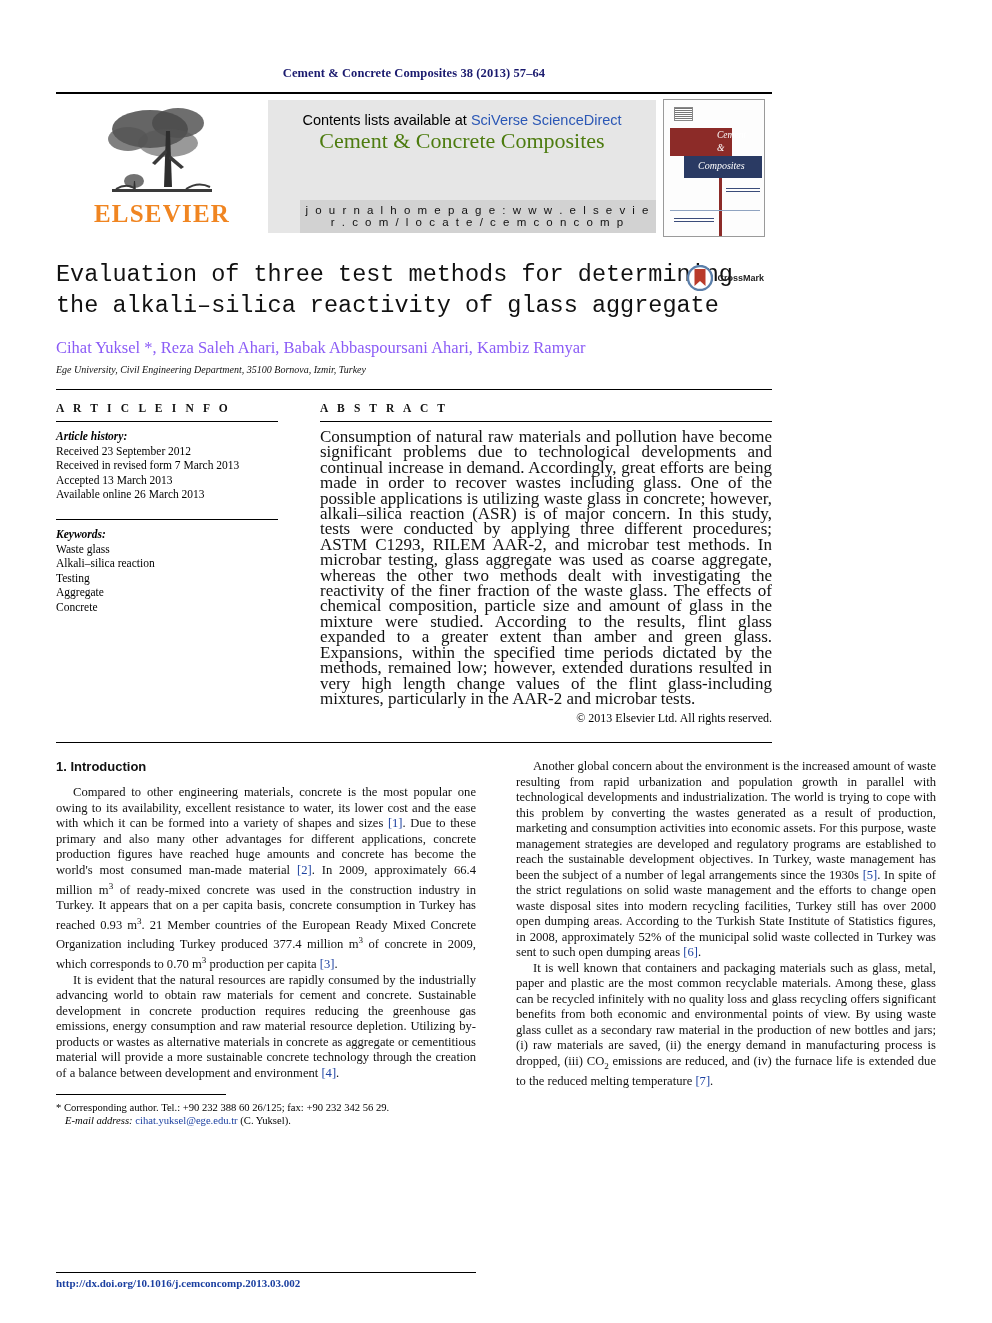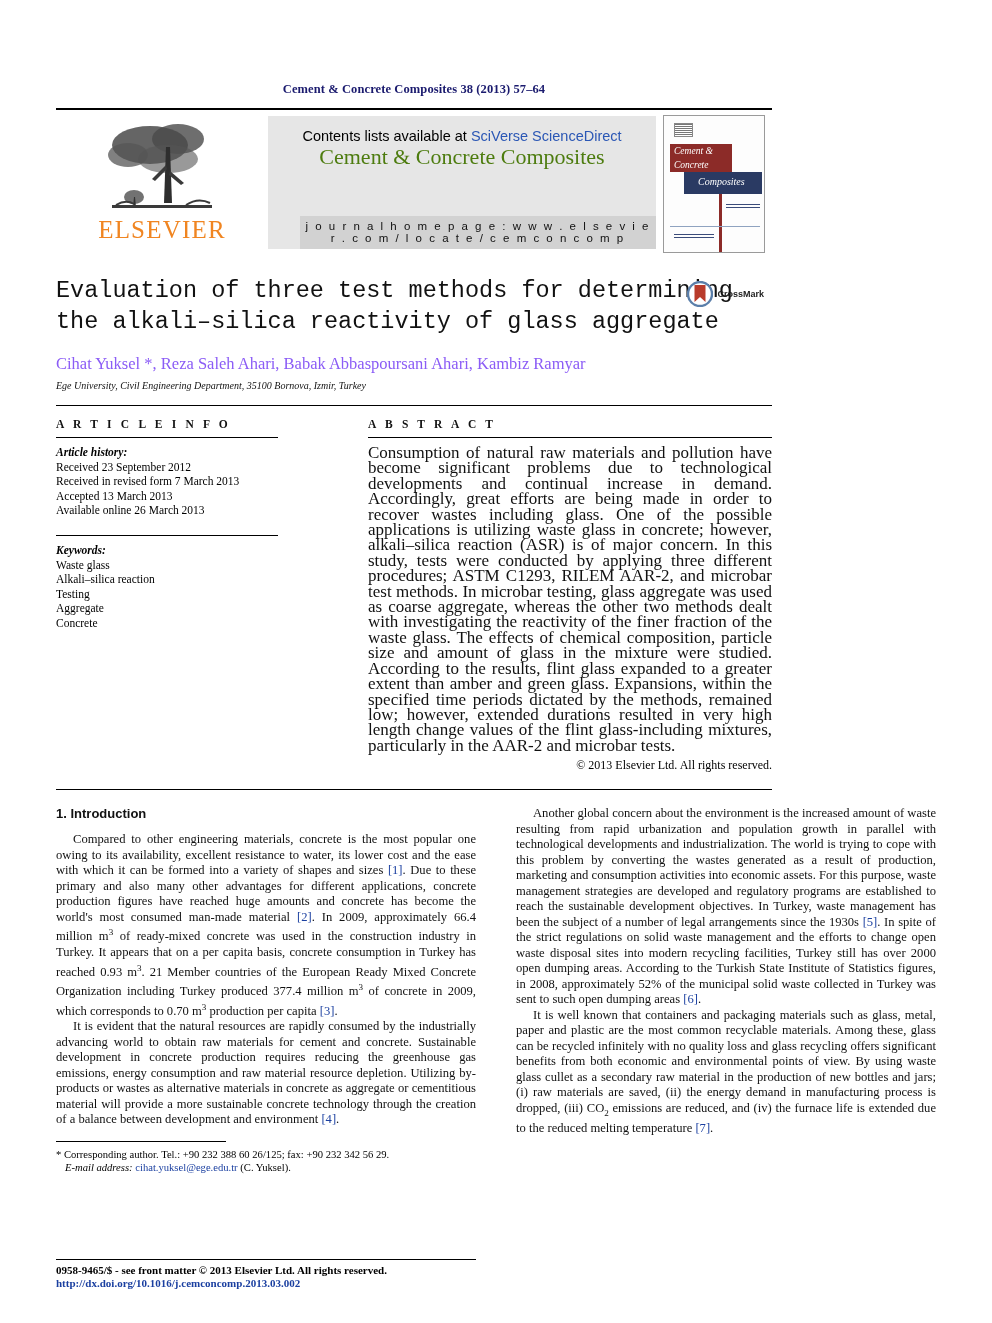--- a/index.html
+++ b/index.html
@@ -4,41 +4,41 @@
 <style>
   * { box-sizing: border-box; }
   html, body { margin: 0; padding: 0; }
   body {
     width: 992px; height: 1323px;
     background: #ffffff;
     font-family: "Liberation Serif", serif;
     color: #000;
     position: relative;
   }
-  .page { width: 828px; height: 1323px; position: relative; padding: 16px 56px; }
+  .page { width: 828px; height: 1323px; position: relative; padding: 0 56px; }
 
   
   .runhead {
     text-align: center;
     font-family: "Liberation Serif", serif;
     font-weight: bold;
     font-size: 12.5px;
     color: #1a1a6e;
     padding-top: 66px;
     letter-spacing: .1px;
   }
 
   
   .masthead { margin-top: 11px; border-top: 2px solid #000; display: flex; align-items: stretch; }
   .mast-left { width: 212px; flex: 0 0 212px; display: flex; flex-direction: column;
                align-items: center; justify-content: flex-start; padding-top: 9px; }
   .tree-svg { display:block; }
   .elsevier-word {
     font-family: "Liberation Serif", serif;
-    font-size: 25px; letter-spacing: 1.2px; color: #F08521; font-weight: 400;
+    font-size: 25px; letter-spacing: 1.2px; color: #F08521; font-weight: 700;
     margin-top: 1px;
   }
   .mast-mid { flex: 1 1 auto; background: #e6e6e6; margin: 6px 0 4px 0;
               display: flex; flex-direction: column; justify-content: space-between;
               padding: 12px 0 0 0; }
   .contents-line { text-align: center; font-size: 14.5px; font-family: "Liberation Sans", sans-serif; }
   .contents-line .lnk { color: #2b57b5; }
   .journal-name {
     text-align: center; font-family: "Liberation Serif", serif;
     font-size: 22px; color: #4d7c0f;
@@ -51,21 +51,21 @@
   .mast-right { width: 116px; flex: 0 0 116px; display:flex; align-items:flex-start; justify-content:center; padding-top: 5px;}
 
   
   .cover { width: 102px; height: 138px; border: 1px solid #9a9a9a; background: #fdfdfd;
            position: relative; overflow: hidden; }
   .cover .topbox { position:absolute; left:10px; top:7px; width:19px; height:14px;
                    background: repeating-linear-gradient(to bottom,#777 0 1px,#fff 1px 2px); border:1px solid #888;}
   .cover .redband { position: absolute; left: 6px; top: 28px; width: 62px; height: 28px; background: #8c2b28; }
   .cover .navyband { position: absolute; left: 20px; top: 56px; width: 78px; height: 22px; background: #2a3a63; }
   .cover .redband span { color:#fff; font-style: italic; font-size: 9.5px; line-height: 13px;
-                         display:block; padding: 1px 0 0 4px; font-family:"Liberation Serif",serif;}
+                         display:block; padding: 1px 0 0 4px; font-family:"Liberation Serif",serif;margin-left:43px;}
   .cover .navyband span { color:#fff; font-style: italic; font-size: 10px;
                           display:block; padding: 4px 0 0 14px; font-family:"Liberation Serif",serif;}
   .cover .vline { position:absolute; left: 55px; top: 78px; width: 3px; height: 60px; background:#8c2b28; }
   .cover .hline { position:absolute; left: 6px; top: 110px; width: 90px; height: 1px; background:#8fa3c0; }
   .cover .smalltext { position:absolute; left: 62px; top: 88px; width: 34px; height:4px;
                       background: repeating-linear-gradient(to bottom,#3b4c7a 0 1px,transparent 1px 3px); }
   .cover .smalltext2 { position:absolute; left: 10px; top: 118px; width: 40px; height:4px;
                       background: repeating-linear-gradient(to bottom,#3b4c7a 0 1px,transparent 1px 3px); }
 
   
@@ -78,21 +78,21 @@
   .crossmark { position: absolute; right: 8px; top: 6px; width: 92px; text-align: right;}
   .cm-row { display:flex; align-items:center; gap:4px; justify-content:flex-end;}
   .cm-label { font-family:"Liberation Sans",sans-serif; font-size: 9px; font-weight: bold; color:#222; }
 
   .authors { font-family: "Liberation Serif", serif; font-size: 16.5px; margin-top: 17px; color:#8b5cf6; }
   .affil { font-family: "Liberation Serif", serif; font-style: italic; font-size: 10px;
            margin-top: 6px; color:#111; }
 
   
   .rule-full { border-top: 1.5px solid #000; margin-top: 14px; }
-  .infoabs { display: flex; margin-top: 12px; gap: 48px; }
+  .infoabs { display: flex; margin-top: 12px; }
   .col-info { width: 244px; flex: 0 0 244px; padding-right: 22px; }
   .col-abs { flex: 1 1 auto; padding-left: 20px; }
   .sec-head { font-family:"Liberation Serif", serif; font-size: 11.5px; font-weight: bold;
               letter-spacing: 3.2px; color:#111; }
   .rule-thin { border-top: 1.3px solid #000; margin-top: 7px; margin-bottom: 7px; }
   .sub-it { font-style: italic; font-weight: bold; font-size: 11.5px; }
   .info-line { font-size: 11.5px; line-height: 14.6px; }
   .kwblock { margin-top: 17px; }
   .abstract-p { font-size: 17px; line-height: 15.4px; text-align: justify; color:#111; }
   .copyright { text-align: right; font-size: 12px; margin-top: 5px; }
@@ -241,17 +241,16 @@
     </div>
 
     <div class="bcol right">
       <p class="p"><span>Another global concern about the environment is the increased amount of waste resulting from rapid urbanization and population growth in parallel with technological developments and industrialization. The world is trying to cope with this problem by converting the wastes generated as a result of production, marketing and consumption activities into economic assets. For this purpose, waste management strategies are developed and regulatory programs are established to reach the sustainable development objectives. In Turkey, waste management has been the subject of a number of legal arrangements since the 1930s <span class="ref">[5]</span>. In spite of the strict regulations on solid waste management and the efforts to change open waste disposal sites into modern recycling facilities, Turkey still has over 2000 open dumping areas. According to the Turkish State Institute of Statistics figures, in 2008, approximately 52% of the municipal solid waste collected in Turkey was sent to such open dumping areas <span class="ref">[6]</span>.</span></p>
       <p class="p" style="margin-top:0"><span>It is well known that containers and packaging materials such as glass, metal, paper and plastic are the most common recyclable materials. Among these, glass can be recycled infinitely with no quality loss and glass recycling offers significant benefits from both economic and environmental points of view. By using waste glass cullet as a secondary raw material in the production of new bottles and jars; (i) raw materials are saved, (ii) the energy demand in manufacturing process is dropped, (iii) CO<sub>2</sub> emissions are reduced, and (iv) the furnace life is extended due to the reduced melting temperature <span class="ref">[7]</span>.</span></p>
     </div>
   </div>
 
   <div class="botline">
     <div class="bot-rule"></div>
-    <div class="bot-t">0958-9465/$ - see front matter © 2013 Elsevier Ltd. All rights reserved.</div>
     <div class="bot-doi">http://dx.doi.org/10.1016/j.cemconcomp.2013.03.002</div>
   </div>
 
 </div>
 
 </body></html>

